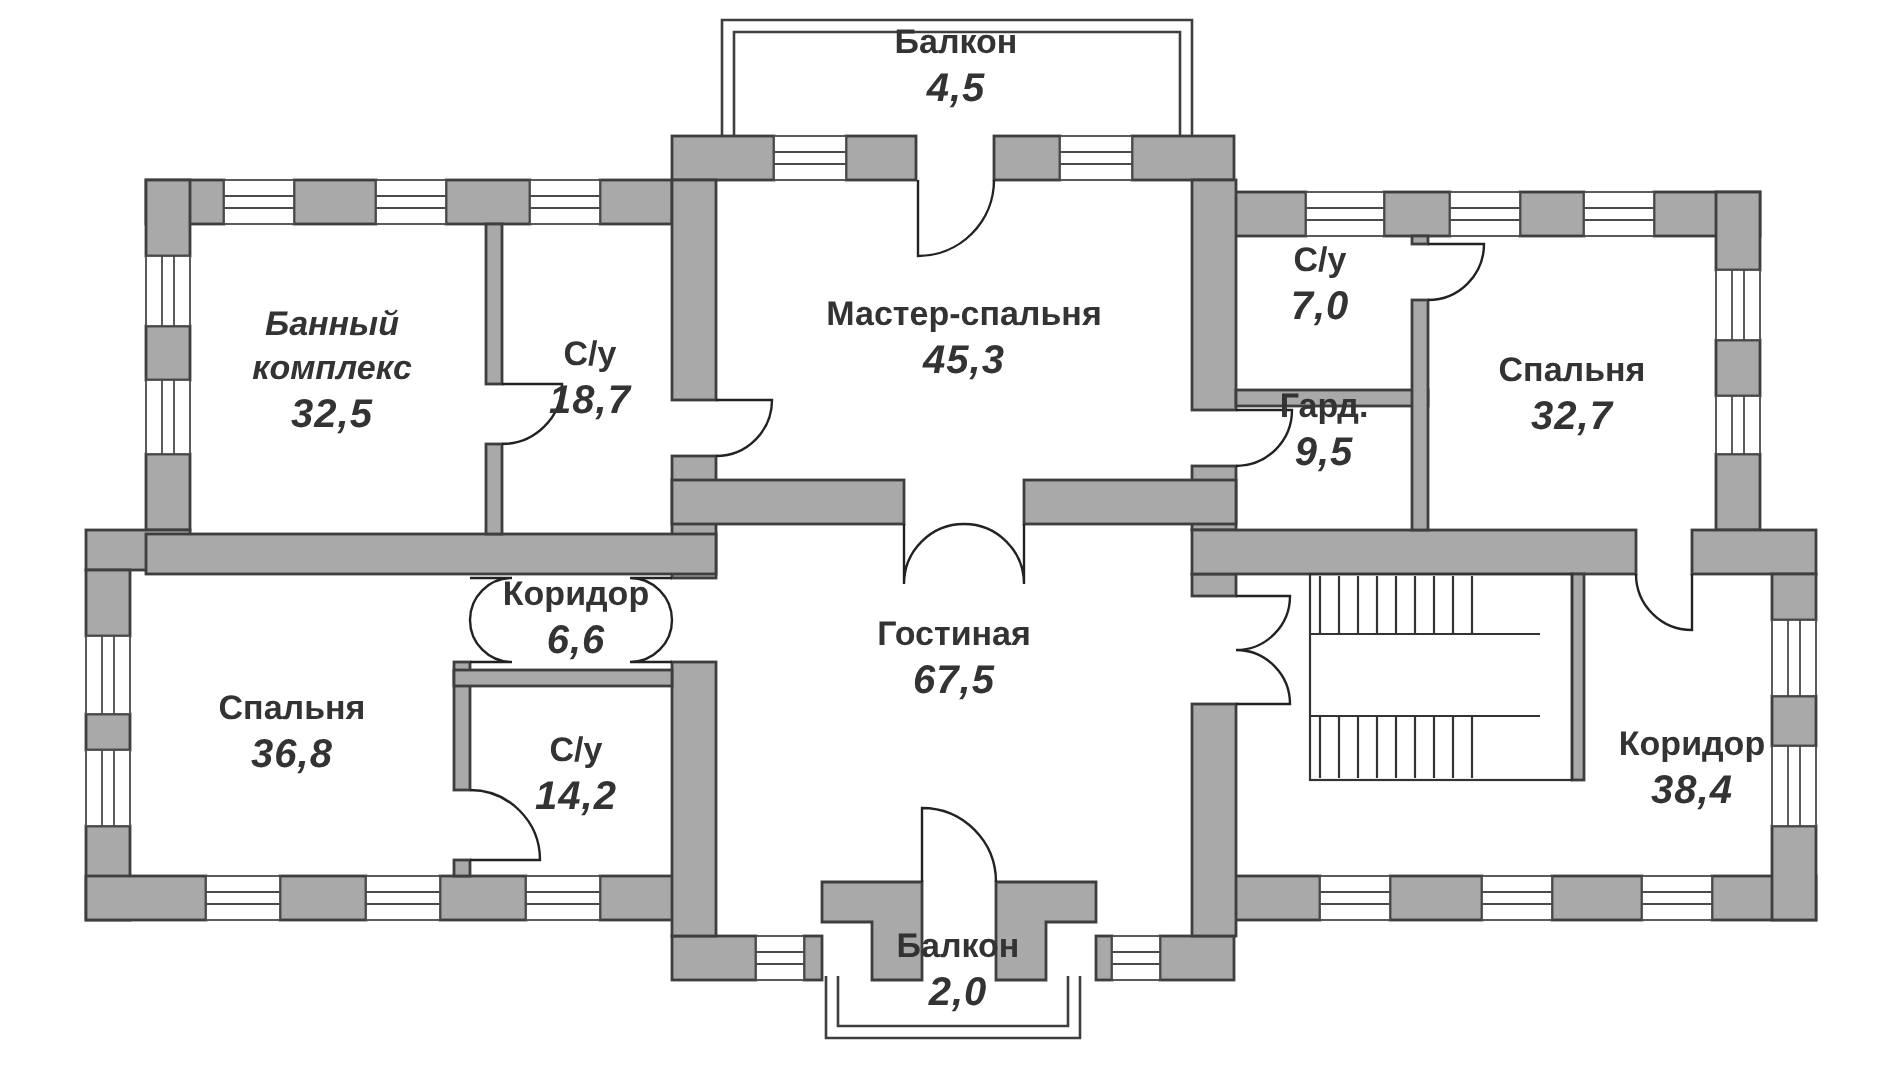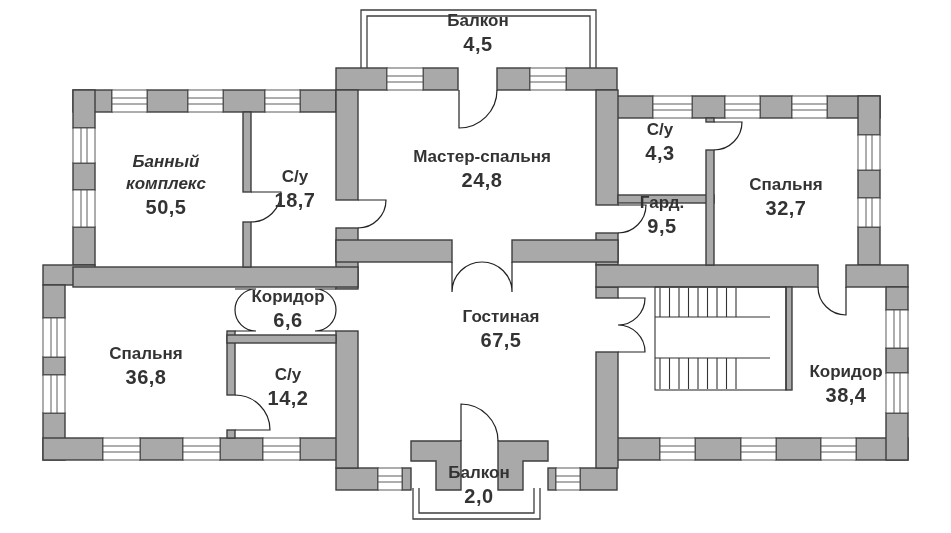--- a/index.html
+++ b/index.html
@@ -15,21 +15,21 @@
     position:absolute;
     transform:translate(-50%,-50%);
     text-align:center;
     color:#333333;
     font-weight:bold;
     line-height:1.28;
     pointer-events:none;
   }
   .room-label .rname{font-size:17px;white-space:nowrap;}
   .room-label.wrap .rname{white-space:normal;width:118px;font-style:italic;}
-  .room-label .rarea{font-size:20px;letter-spacing:0.5px;}
+  .room-label .rarea{font-size:20px;letter-spacing:0.5px;font-style:italic;}
 </style>
 </head>
 <body>
 
 <div id="plan">
 
 <svg width="951" height="533" viewBox="0 0 951 533">
 
   <g fill="none" stroke="#3e3e3e" stroke-width="1.3">
     <path d="M361,70 V10 H596 V70"></path>
@@ -246,33 +246,33 @@
     </g>
   </g>
 </svg>
 
 <div class="room-label" style="left:478px;top:34px">
   <div class="rname">Балкон</div>
   <div class="rarea">4,5</div>
 </div>
 <div class="room-label wrap" style="left:166px;top:186px">
   <div class="rname">Банный комплекс</div>
-  <div class="rarea">50,5</div>
+  <div class="rarea">32,5</div>
 </div>
 <div class="room-label" style="left:295px;top:190px">
   <div class="rname">С/у</div>
   <div class="rarea">18,7</div>
 </div>
 <div class="room-label" style="left:482px;top:170px">
   <div class="rname">Мастер-спальня</div>
-  <div class="rarea">24,8</div>
+  <div class="rarea">45,3</div>
 </div>
 <div class="room-label" style="left:660px;top:143px">
   <div class="rname">С/у</div>
-  <div class="rarea">4,3</div>
+  <div class="rarea">7,0</div>
 </div>
 <div class="room-label" style="left:662px;top:216px">
   <div class="rname">Гард.</div>
   <div class="rarea">9,5</div>
 </div>
 <div class="room-label" style="left:786px;top:198px">
   <div class="rname">Спальня</div>
   <div class="rarea">32,7</div>
 </div>
 <div class="room-label" style="left:288px;top:310px">
@@ -280,21 +280,21 @@
   <div class="rarea">6,6</div>
 </div>
 <div class="room-label" style="left:146px;top:367px">
   <div class="rname">Спальня</div>
   <div class="rarea">36,8</div>
 </div>
 <div class="room-label" style="left:288px;top:388px">
   <div class="rname">С/у</div>
   <div class="rarea">14,2</div>
 </div>
-<div class="room-label" style="left:501px;top:330px">
+<div class="room-label" style="left:477px;top:330px">
   <div class="rname">Гостиная</div>
   <div class="rarea">67,5</div>
 </div>
 <div class="room-label" style="left:846px;top:385px">
   <div class="rname">Коридор</div>
   <div class="rarea">38,4</div>
 </div>
 <div class="room-label" style="left:479px;top:486px">
   <div class="rname">Балкон</div>
   <div class="rarea">2,0</div>

